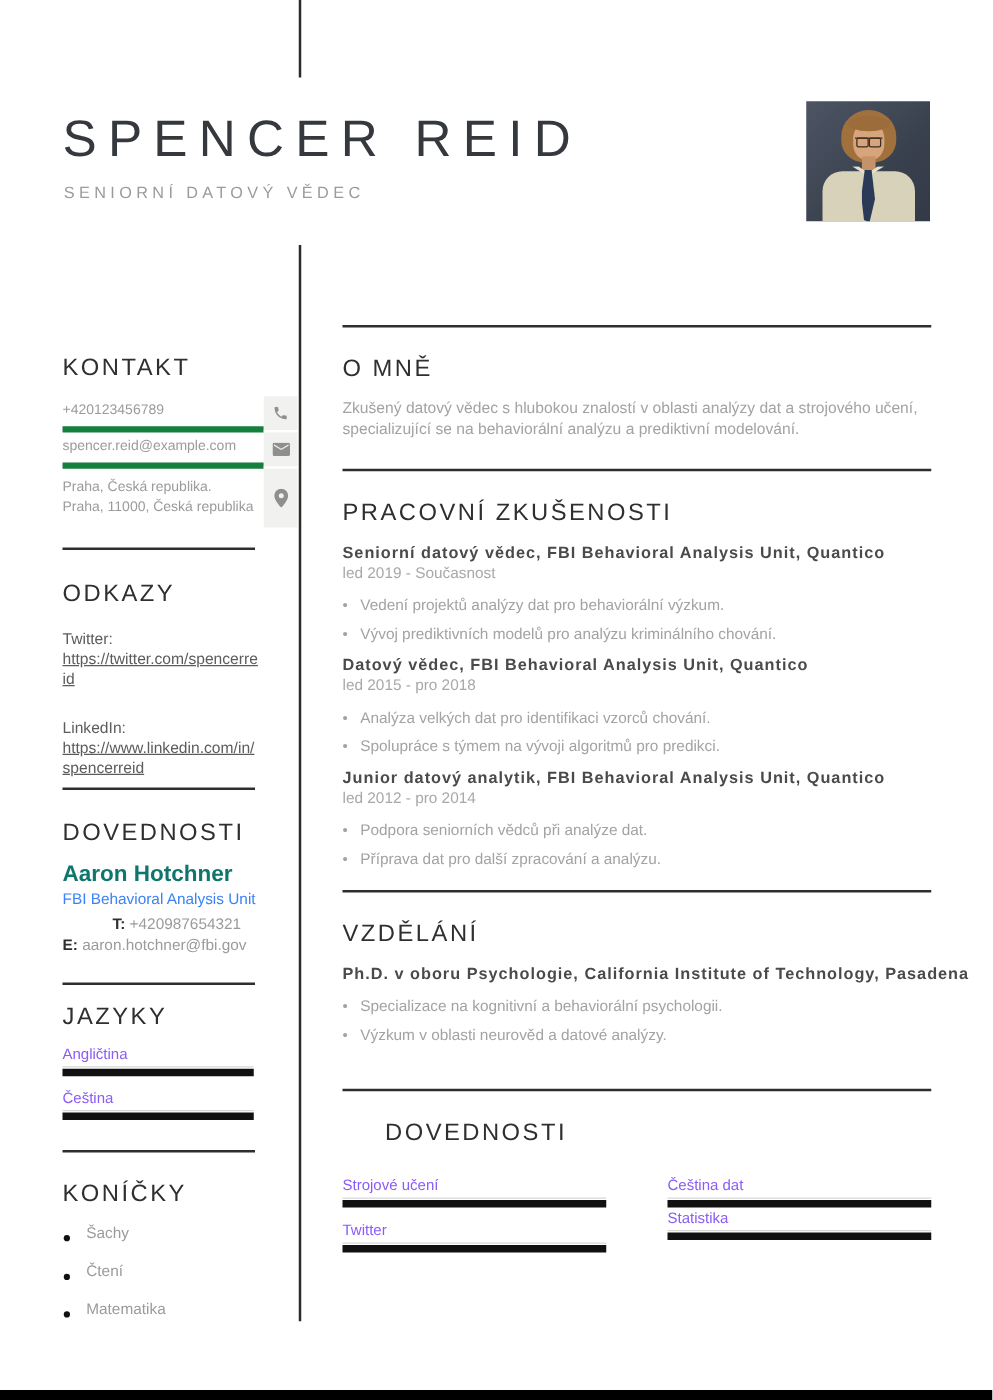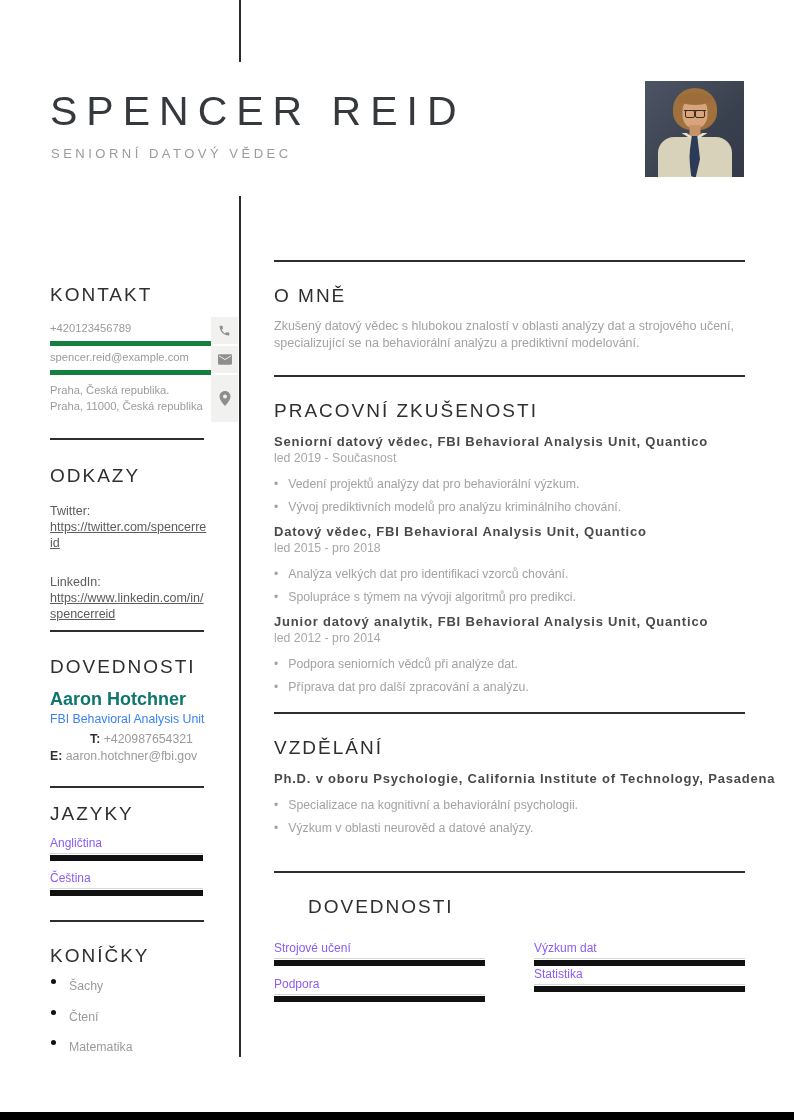--- a/index.html
+++ b/index.html
@@ -53,21 +53,21 @@
   .ref-org { font-size:12.3px; color:#3b82f6; margin-top:2px; }
   .ref-line { font-size:12.3px; color:#9b9b9b; margin-top:3px; }
   .ref-line b { color:#2f2f2f; font-weight:bold; }
 
   
   .skill-item .skill-label { font-size:12px; color:#8b5cf6; }
   .skill-item .skill-track { height:1px; background:#d8d8d8; margin-top:3px; }
   .skill-item .skill-fill { height:6px; background:#111111; margin-top:1px; }
 
   
-  .hobby-row { display:flex; align-items:flex-start; font-size:12.3px; color:#9b9b9b; }
+  .hobby-row { display:flex; align-items:flex-end; font-size:12.3px; color:#9b9b9b; }
   .hobby-dot { width:5px; height:5px; border-radius:50%; background:#111; margin-right:13px; flex:0 0 auto; }
 
   
   .about-text { font-size:12.5px; line-height:17px; color:#a3a3a3; width:471px; }
   .job-title { font-size:13px; font-weight:bold; letter-spacing:0.8px; color:#4a4a4a; white-space:nowrap; }
   .job-dates { font-size:12.3px; color:#a8a8a8; margin-top:2px; }
   .bullet-row { display:flex; font-size:12.3px; color:#a3a3a3; line-height:15px; }
   .bullet-mark { color:#a3a3a3; margin-right:10px; font-size:12px; }
 
   .footer-bar { left:0; top:1112px; width:794px; height:8px; background:#000000; }
@@ -241,26 +241,26 @@
 
 <div class="abs hr-dark" style="left:274px; top:871px; width:471px;"></div>
 <div class="abs sec-heading" style="left:292px; top:896px;margin-left:16px;">DOVEDNOSTI</div>
 
 <div class="abs skill-item" style="left:274px; top:941px; width:211px;">
   <div class="skill-label">Strojové učení</div>
   <div class="skill-track"></div>
   <div class="skill-fill" style="width: 100%;"></div>
 </div>
 <div class="abs skill-item" style="left:274px; top:977px; width:211px;">
-  <div class="skill-label">Podpora</div>
+  <div class="skill-label">Twitter</div>
   <div class="skill-track"></div>
   <div class="skill-fill" style="width: 100%;"></div>
 </div>
 <div class="abs skill-item" style="left:534px; top:941px; width:211px;">
-  <div class="skill-label">Výzkum dat</div>
+  <div class="skill-label">Čeština dat</div>
   <div class="skill-track"></div>
   <div class="skill-fill" style="width: 100%;"></div>
 </div>
 <div class="abs skill-item" style="left:534px; top:967px; width:211px;">
   <div class="skill-label">Statistika</div>
   <div class="skill-track"></div>
   <div class="skill-fill" style="width: 100%;"></div>
 </div>
 
 <div class="abs footer-bar"></div>

